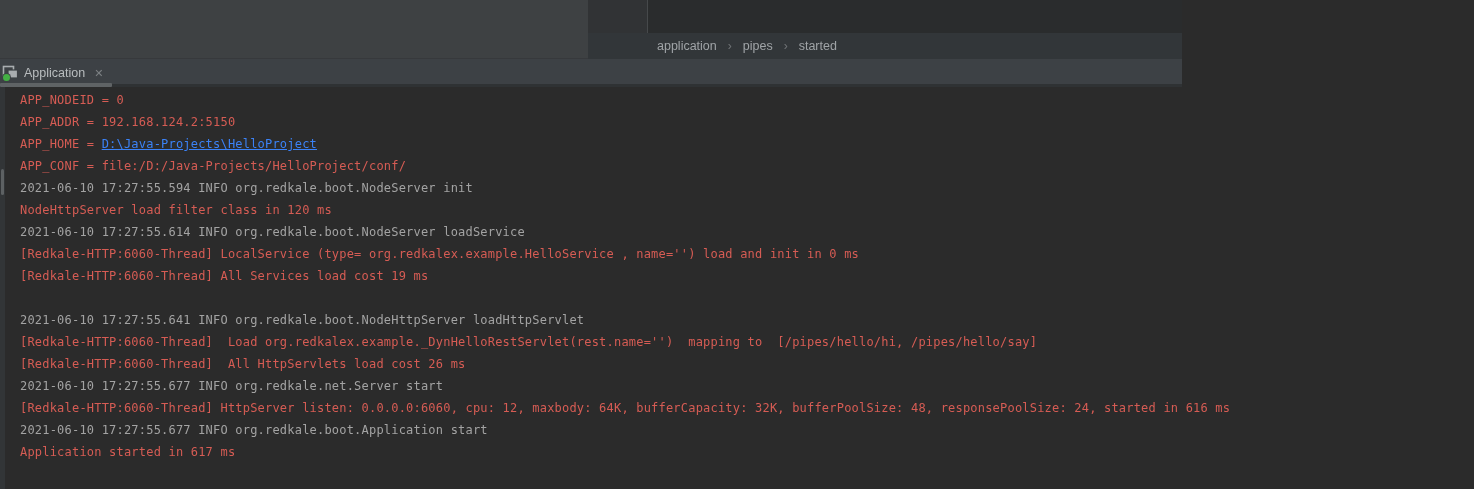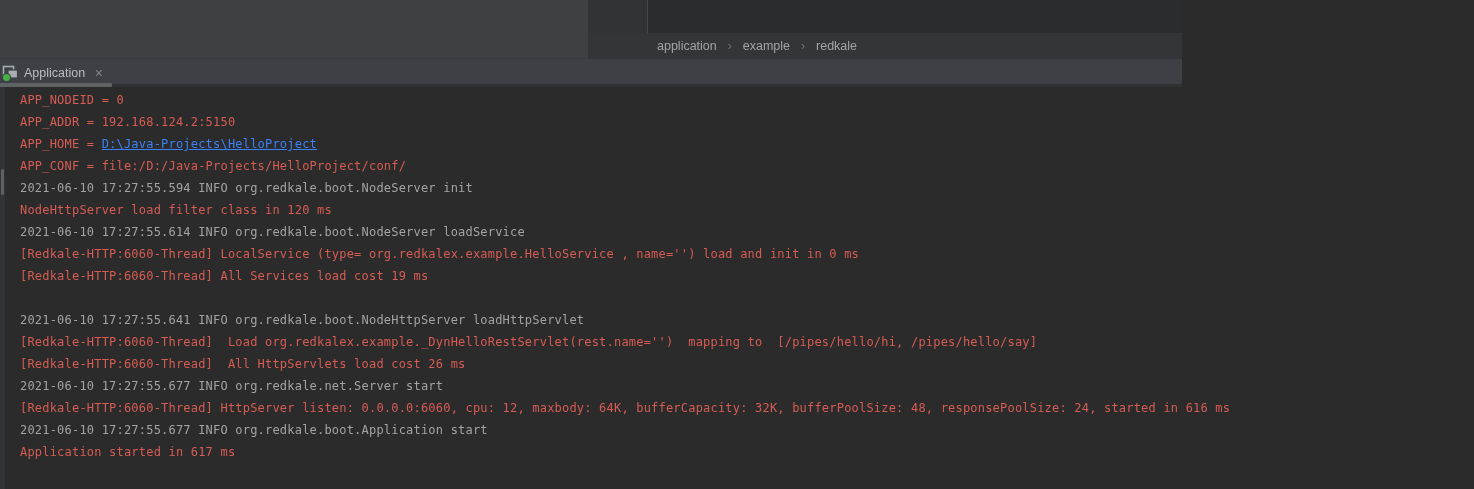--- a/index.html
+++ b/index.html
@@ -55,23 +55,23 @@
 
 <div class="screen">
 
   <div class="top-left-panel"></div>
   <div class="editor-top-strip"></div>
   <div class="editor-sub-block"></div>
 
   <div class="breadcrumb-bar" id="breadcrumbs">
       <span class="crumb">application</span>
       <span class="sep">›</span>
-      <span class="crumb">example</span>
+      <span class="crumb">pipes</span>
       <span class="sep">›</span>
-      <span class="crumb">redkale</span>
+      <span class="crumb">started</span>
     </div>
 
   <div class="tab-bar">
     <div class="bottom-track"></div>
     <div class="tab">
       <span class="tab-icon">
         <svg width="17" height="16" viewBox="0 0 17 16">
           <rect x="1.5" y="1.5" width="10" height="9" fill="none" stroke="#a9adb0" stroke-width="1.6"></rect>
           <rect x="6" y="5" width="9.5" height="8" fill="#a9adb0" stroke="#3d4145" stroke-width="1.2"></rect>
         </svg>

